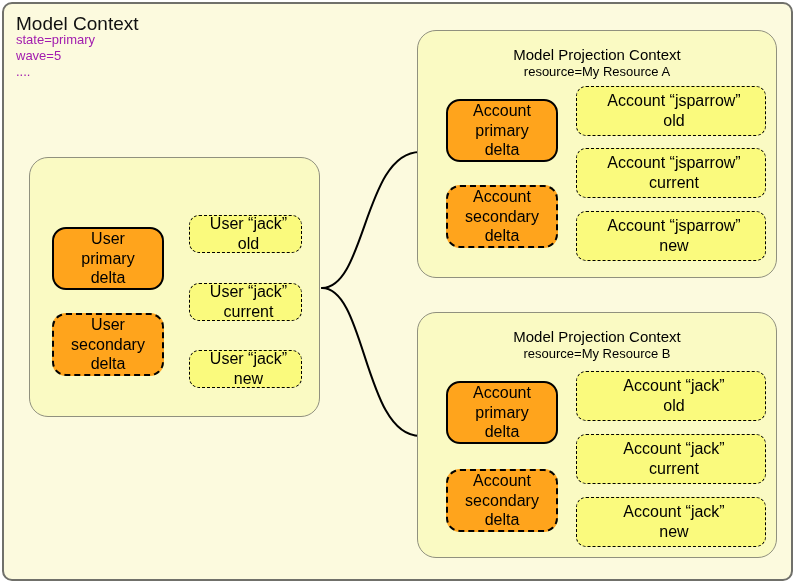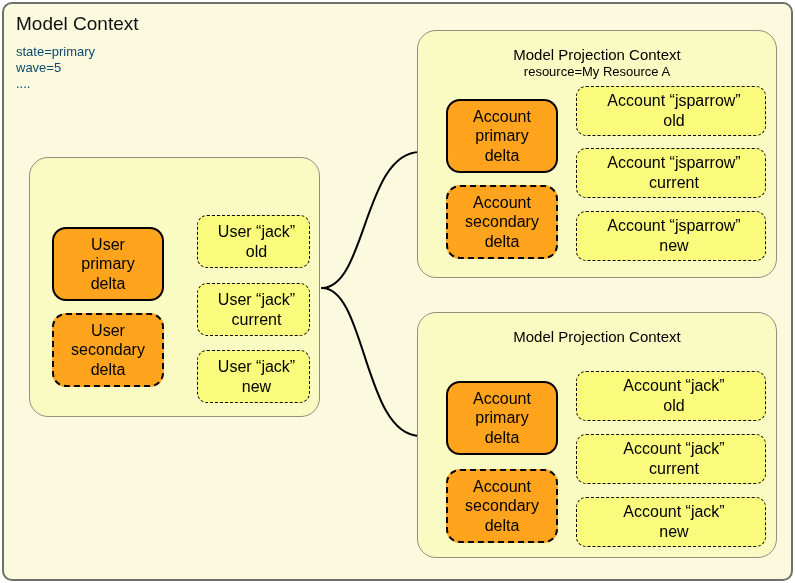--- a/index.html
+++ b/index.html
@@ -15,54 +15,54 @@
   html,body{width:795px;height:583px;background:#FFFFFF;overflow:hidden;}
   body{position:relative;font-family:"Liberation Sans","DejaVu Sans",sans-serif;color:var(--ink);}
 
   .canvas{
     position:absolute;left:2px;top:2px;width:791px;height:579px;
     background:var(--canvas-fill);
     border:2px solid var(--outer-border);
     border-radius:10px;
   }
   .page-title{position:absolute;left:12px;top:9px;font-size:19px;color:#111;}
-  .props{position:absolute;left:12px;top:40px;font-size:13px;line-height:16px;color:#0c4a6e;}
+  .props{position:absolute;left:12px;top:28px;font-size:13px;line-height:16px;color:#a21caf;}
 
   svg.connectors{position:absolute;left:0;top:0;width:795px;height:583px;z-index:1;}
 
   .ctx{
     position:absolute;z-index:2;
     background:var(--context-fill);
     border:1.5px solid var(--context-border);
     border-radius:19px;
   }
   .ctx-title{text-align:center;font-size:15px;margin-top:15px;}
   .ctx-sub{text-align:center;font-size:13px;margin-top:1px;}
 
   .node{
     position:absolute;display:flex;align-items:center;justify-content:center;
     text-align:center;white-space:pre-line;font-size:16px;line-height:1.22;
   }
   .delta{
     background:var(--delta-fill);
     border:2px solid var(--ink);
     border-radius:14px;
-    width:112px;height:74px;left:22px;
+    width:112px;height:63px;left:22px;
   }
   .delta.dashed{border-style:dashed;}
   .snap{
     background:var(--snapshot-fill);
     border:1.4px dashed var(--ink);
     border-radius:10px;
     padding-left:6px;
   }
 
   
   .focus .delta{left:22px;}
-  .focus .snap{left:159px;width:113px;height:53px;margin-left:8px;}
+  .focus .snap{left:159px;width:113px;height:38px;}
   
   .proj .delta{left:28px;}
   .proj .snap{left:158px;width:190px;height:50px;}
 </style>
 </head>
 <body>
 
 <div class="canvas">
   <div class="page-title">Model Context</div>
   <div class="props">
@@ -103,20 +103,21 @@
     <div class="node snap" style="top:55px;">Account “jsparrow”
 old</div>
     <div class="node snap" style="top:117px;">Account “jsparrow”
 current</div>
     <div class="node snap" style="top:180px;">Account “jsparrow”
 new</div>
   </div>
 
   <div class="ctx proj" style="left:413px;top:308px;width:360px;height:246px;">
     <div class="ctx-title">Model Projection Context</div>
+    <div class="ctx-sub">resource=My Resource B</div>
     <div class="node delta" style="top:68px;">Account
 primary
 delta</div>
     <div class="node delta dashed" style="top:156px;">Account
 secondary
 delta</div>
     <div class="node snap" style="top:58px;">Account “jack”
 old</div>
     <div class="node snap" style="top:121px;">Account “jack”
 current</div>

